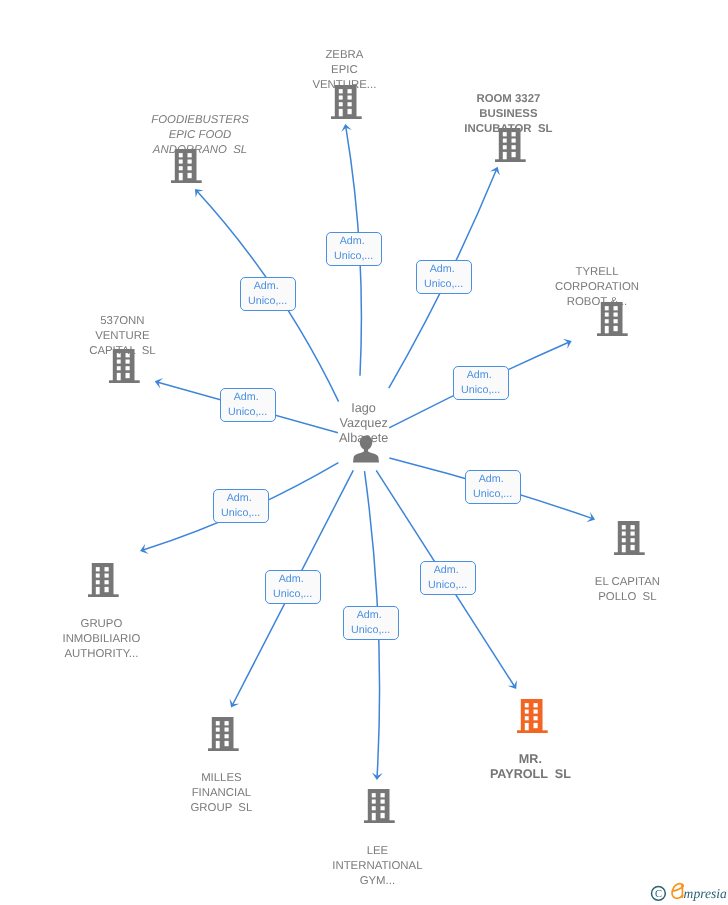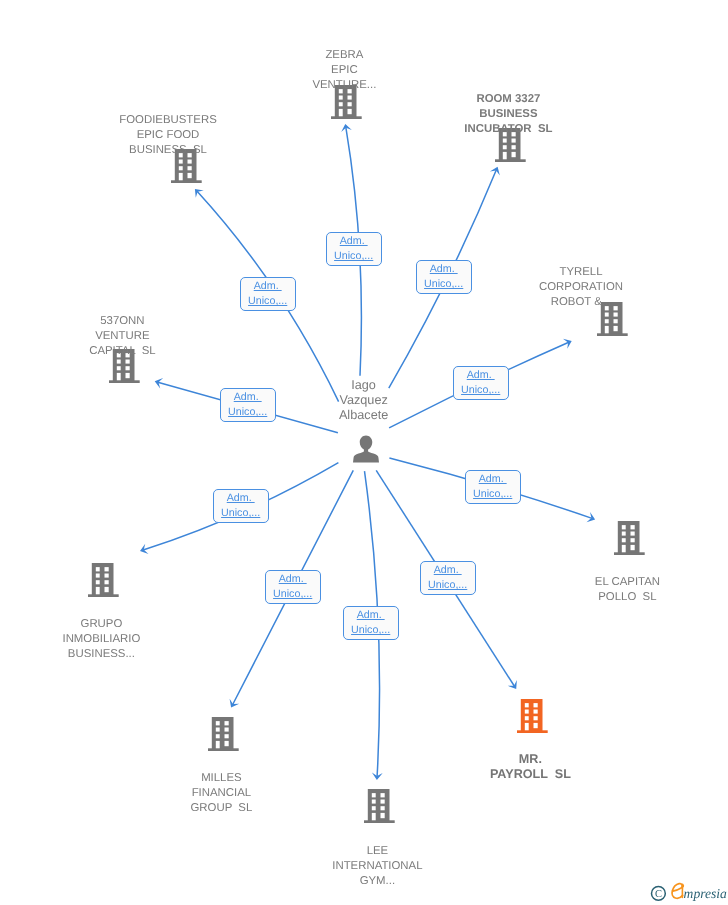--- a/index.html
+++ b/index.html
@@ -14,21 +14,21 @@
   .node-cap{position:absolute;text-align:center;color:#7b7b7b;font-size:11.4px;
              line-height:15.1px;white-space:pre;margin-top:14px;}
   .hub-cap{position:absolute;text-align:center;color:#7b7b7b;font-size:12.7px;
              line-height:14.9px;white-space:pre;}
   .node-cap.hl{color:#757575;font-weight:bold;font-size:12.6px;line-height:14.9px;}
   .edgelabel{position:absolute;width:56px;height:34px;
              border:1.4px solid #4a90e2;border-radius:5px;
              background:#fafafa;color:#4a90e2;font-size:10.7px;
              line-height:15px;text-align:center;box-sizing:border-box;
              padding-top:1.5px;white-space:pre;}
-  .edgelabel i{display:block;font-style:normal;text-decoration:underline;}
+  .edgelabel i{display:block;font-style:normal;}
   #watermark{position:absolute;left:646px;top:876px;}
 </style>
 </head>
 <body>
 
 <div id="stage">
   <svg id="edges" width="728" height="905">
       <path d="M360 375.8 C364.08 291.31 359.18 207.34 345.83 127.10" stroke="#3d85d8" stroke-width="1.5" fill="none"></path>
       <polygon points="345.3,123.9 351.81,130.12 345.95,127.81 341.16,131.89" fill="#3d85d8"></polygon>
       <path d="M338.6 401.6 C301.14 323.65 253.24 252.75 197.09 191.29" stroke="#3d85d8" stroke-width="1.5" fill="none"></path>
@@ -47,21 +47,21 @@
       <polygon points="231.1,707.6 229.60,698.73 232.91,704.08 239.20,703.67" fill="#3d85d8"></polygon>
       <path d="M376.2 470.3 C422.87 543.20 469.53 616.10 514.45 686.27" stroke="#3d85d8" stroke-width="1.5" fill="none"></path>
       <polygon points="516.2,689 507.77,685.85 514.07,685.66 516.87,680.02" fill="#3d85d8"></polygon>
       <path d="M364.5 471.1 C378.63 573.67 382.76 676.63 377.08 776.77" stroke="#3d85d8" stroke-width="1.5" fill="none"></path>
       <polygon points="376.9,780 371.92,772.51 377.12,776.05 382.70,773.12" fill="#3d85d8"></polygon>
     </svg>
   <div id="nodes">
       <div class="node" style="left: 353.15px; top: 435.4px;"><svg width="26" height="28" viewBox="0 0 25.7 27.3">
           <path fill="#767676" d="M12.85 0.2 C9.4 0.2 6.65 3.1 6.65 6.7 C6.65 10.0 8.35 13.1 10.6 14.0 C10.95 14.9 10.9 15.7 10.55 16.3 C9.35 17.1 5.9 17.8 3.5 18.9 C1.6 19.8 0.75 20.8 0.55 22.2 L0 27.1 L25.7 27.1 L25.15 22.2 C24.95 20.8 24.1 19.8 22.2 18.9 C19.8 17.8 16.35 17.1 15.15 16.3 C14.8 15.7 14.75 14.9 15.1 14.0 C17.35 13.1 19.05 10.0 19.05 6.7 C19.05 3.1 16.3 0.2 12.85 0.2 Z"></path>
         </svg></div>
-      <div class="hub-cap" style="left: 263.6px; top: 378px; width: 200px;"><span>Iago</span><br><span>Vazquez</span><br><span>Albacete</span></div>
+      <div class="hub-cap" style="left: 263.6px; top: 401px; width: 200px;"><span>Iago</span><br><span>Vazquez</span><br><span>Albacete</span></div>
       <div class="node" style="left: 330.65px; top: 85px;"><svg width="31" height="35" viewBox="0 0 31 35">
           <rect x="3.8" y="0" width="21.7" height="34.0" fill="#767676"></rect>
           <rect x="0" y="31.3" width="30.7" height="2.7" fill="#767676"></rect>
           <rect x="7.8" y="4.1" width="3.9" height="4.3" fill="#fff"></rect>
           <rect x="16.5" y="4.1" width="4.2" height="4.3" fill="#fff"></rect>
           <rect x="7.8" y="10.5" width="3.9" height="4.1" fill="#fff"></rect>
           <rect x="16.5" y="10.5" width="4.2" height="4.1" fill="#fff"></rect>
           <rect x="7.8" y="17.2" width="3.9" height="4.1" fill="#fff"></rect>
           <rect x="16.5" y="17.2" width="4.2" height="4.1" fill="#fff"></rect>
           <rect x="7.8" y="23.9" width="3.9" height="7.4" fill="#fff"></rect>
@@ -74,21 +74,21 @@
           <rect x="0" y="31.3" width="30.7" height="2.7" fill="#767676"></rect>
           <rect x="7.8" y="4.1" width="3.9" height="4.3" fill="#fff"></rect>
           <rect x="16.5" y="4.1" width="4.2" height="4.3" fill="#fff"></rect>
           <rect x="7.8" y="10.5" width="3.9" height="4.1" fill="#fff"></rect>
           <rect x="16.5" y="10.5" width="4.2" height="4.1" fill="#fff"></rect>
           <rect x="7.8" y="17.2" width="3.9" height="4.1" fill="#fff"></rect>
           <rect x="16.5" y="17.2" width="4.2" height="4.1" fill="#fff"></rect>
           <rect x="7.8" y="23.9" width="3.9" height="7.4" fill="#fff"></rect>
           <rect x="16.5" y="23.9" width="4.2" height="5.3" fill="#fff"></rect>
         </svg></div>
-      <div class="node-cap" style="left: 58px; top: 98.8px; width: 220px;"><span>FOODIEBUSTERS</span><br><span>EPIC FOOD</span><br><span>BUSINESS  SL</span></div>
+      <div class="node-cap" style="left: 90px; top: 98.8px; width: 220px; font-style: italic;"><span>FOODIEBUSTERS</span><br><span>EPIC FOOD</span><br><span>ANDORRANO  SL</span></div>
       <div class="edgelabel" style="left: 239.7px; top: 276.7px;"><i class="l1">Adm. </i><i class="l2">Unico,...</i></div>
       <div class="node" style="left: 494.65px; top: 128px;"><svg width="31" height="35" viewBox="0 0 31 35">
           <rect x="3.8" y="0" width="21.7" height="34.0" fill="#767676"></rect>
           <rect x="0" y="31.3" width="30.7" height="2.7" fill="#767676"></rect>
           <rect x="7.8" y="4.1" width="3.9" height="4.3" fill="#fff"></rect>
           <rect x="16.5" y="4.1" width="4.2" height="4.3" fill="#fff"></rect>
           <rect x="7.8" y="10.5" width="3.9" height="4.1" fill="#fff"></rect>
           <rect x="16.5" y="10.5" width="4.2" height="4.1" fill="#fff"></rect>
           <rect x="7.8" y="17.2" width="3.9" height="4.1" fill="#fff"></rect>
           <rect x="16.5" y="17.2" width="4.2" height="4.1" fill="#fff"></rect>
@@ -102,21 +102,21 @@
           <rect x="0" y="31.3" width="30.7" height="2.7" fill="#767676"></rect>
           <rect x="7.8" y="4.1" width="3.9" height="4.3" fill="#fff"></rect>
           <rect x="16.5" y="4.1" width="4.2" height="4.3" fill="#fff"></rect>
           <rect x="7.8" y="10.5" width="3.9" height="4.1" fill="#fff"></rect>
           <rect x="16.5" y="10.5" width="4.2" height="4.1" fill="#fff"></rect>
           <rect x="7.8" y="17.2" width="3.9" height="4.1" fill="#fff"></rect>
           <rect x="16.5" y="17.2" width="4.2" height="4.1" fill="#fff"></rect>
           <rect x="7.8" y="23.9" width="3.9" height="7.4" fill="#fff"></rect>
           <rect x="16.5" y="23.9" width="4.2" height="5.3" fill="#fff"></rect>
         </svg></div>
-      <div class="node-cap" style="left: 471px; top: 250.8px; width: 220px; text-align: center;"><span>TYRELL</span><br><span>CORPORATION</span><br><span>ROBOT &amp;...</span></div>
+      <div class="node-cap" style="left: 487px; top: 250.8px; width: 220px; text-align: center;"><span>TYRELL</span><br><span>CORPORATION</span><br><span>ROBOT &amp;...</span></div>
       <div class="edgelabel" style="left: 452.7px; top: 365.7px;"><i class="l1">Adm. </i><i class="l2">Unico,...</i></div>
       <div class="node" style="left: 108.65px; top: 349px;"><svg width="31" height="35" viewBox="0 0 31 35">
           <rect x="3.8" y="0" width="21.7" height="34.0" fill="#767676"></rect>
           <rect x="0" y="31.3" width="30.7" height="2.7" fill="#767676"></rect>
           <rect x="7.8" y="4.1" width="3.9" height="4.3" fill="#fff"></rect>
           <rect x="16.5" y="4.1" width="4.2" height="4.3" fill="#fff"></rect>
           <rect x="7.8" y="10.5" width="3.9" height="4.1" fill="#fff"></rect>
           <rect x="16.5" y="10.5" width="4.2" height="4.1" fill="#fff"></rect>
           <rect x="7.8" y="17.2" width="3.9" height="4.1" fill="#fff"></rect>
           <rect x="16.5" y="17.2" width="4.2" height="4.1" fill="#fff"></rect>
@@ -144,21 +144,21 @@
           <rect x="0" y="31.3" width="30.7" height="2.7" fill="#767676"></rect>
           <rect x="7.8" y="4.1" width="3.9" height="4.3" fill="#fff"></rect>
           <rect x="16.5" y="4.1" width="4.2" height="4.3" fill="#fff"></rect>
           <rect x="7.8" y="10.5" width="3.9" height="4.1" fill="#fff"></rect>
           <rect x="16.5" y="10.5" width="4.2" height="4.1" fill="#fff"></rect>
           <rect x="7.8" y="17.2" width="3.9" height="4.1" fill="#fff"></rect>
           <rect x="16.5" y="17.2" width="4.2" height="4.1" fill="#fff"></rect>
           <rect x="7.8" y="23.9" width="3.9" height="7.4" fill="#fff"></rect>
           <rect x="16.5" y="23.9" width="4.2" height="5.3" fill="#fff"></rect>
         </svg></div>
-      <div class="node-cap" style="left: -8.6px; top: 602.8px; width: 220px;"><span>GRUPO</span><br><span>INMOBILIARIO</span><br><span>BUSINESS...</span></div>
+      <div class="node-cap" style="left: -8.6px; top: 602.8px; width: 220px;"><span>GRUPO</span><br><span>INMOBILIARIO</span><br><span>AUTHORITY...</span></div>
       <div class="edgelabel" style="left: 212.7px; top: 488.7px;"><i class="l1">Adm. </i><i class="l2">Unico,...</i></div>
       <div class="node" style="left: 207.65px; top: 717px;"><svg width="31" height="35" viewBox="0 0 31 35">
           <rect x="3.8" y="0" width="21.7" height="34.0" fill="#767676"></rect>
           <rect x="0" y="31.3" width="30.7" height="2.7" fill="#767676"></rect>
           <rect x="7.8" y="4.1" width="3.9" height="4.3" fill="#fff"></rect>
           <rect x="16.5" y="4.1" width="4.2" height="4.3" fill="#fff"></rect>
           <rect x="7.8" y="10.5" width="3.9" height="4.1" fill="#fff"></rect>
           <rect x="16.5" y="10.5" width="4.2" height="4.1" fill="#fff"></rect>
           <rect x="7.8" y="17.2" width="3.9" height="4.1" fill="#fff"></rect>
           <rect x="16.5" y="17.2" width="4.2" height="4.1" fill="#fff"></rect>

